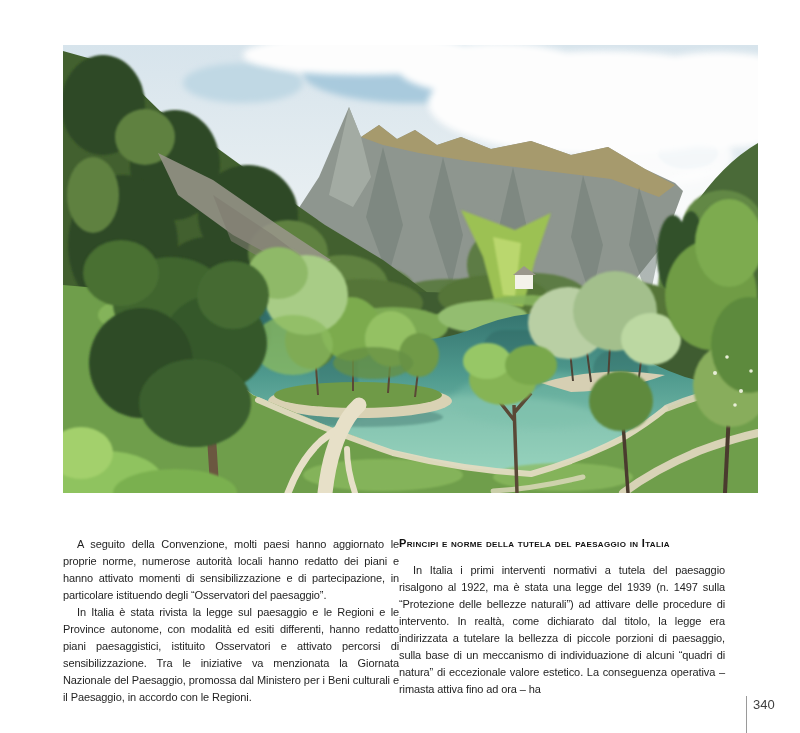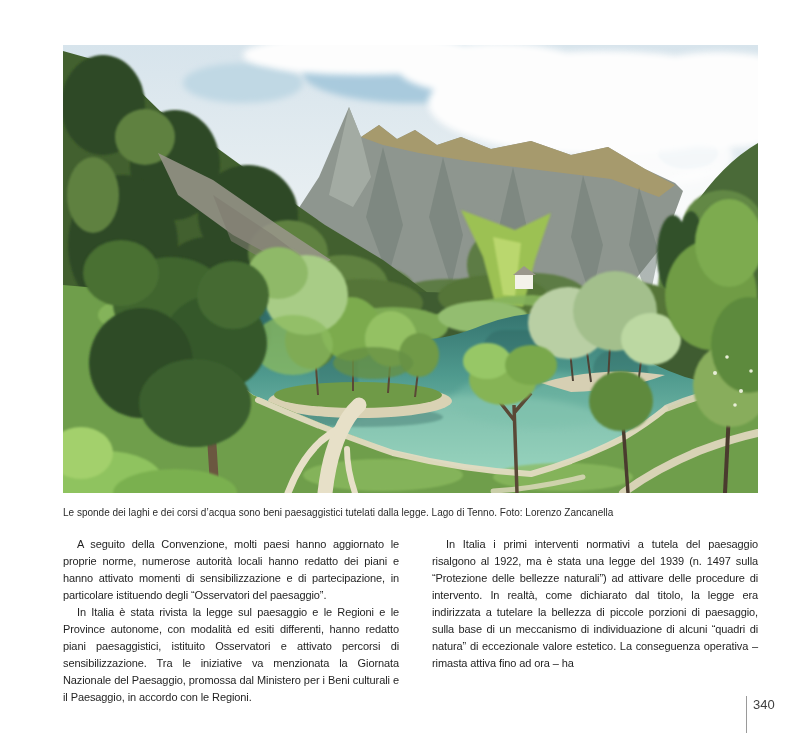--- a/index.html
+++ b/index.html
@@ -6,21 +6,21 @@
   body{width:800px;height:733px;font-family:"Liberation Sans",sans-serif;}
   .page{position:relative;width:800px;height:733px;background:#ffffff;overflow:hidden;}
 
   .photo{position:absolute;left:63px;top:45px;width:695px;height:448px;overflow:hidden;}
   .photo svg{display:block;width:695px;height:448px;}
 
   .caption{position:absolute;left:63px;top:506px;width:695px;
            font-size:10px;line-height:13px;color:#2b2b2b;}
 
   .cols{position:absolute;left:63px;top:536px;width:695px;display:flex;}
-  .col-left{width:336px;margin-right:33px;}
+  .col-left{width:336px;}
   .col-right{width:326px;}
   .cols p{margin:0;font-size:11px;line-height:17px;text-align:justify;
           color:#1f1f1f;text-indent:14px;letter-spacing:-0.1px;}
   .section-heading{margin:1px 0 13px 0;font-size:11px;font-weight:bold;
           font-variant:small-caps;letter-spacing:0.35px;color:#101010;}
 
   .pageno-rule{position:absolute;left:746px;top:696px;width:1px;height:37px;background:#9a9a9a;}
   .pageno{position:absolute;left:753px;top:697px;font-size:13px;color:#3f3f3f;}
 </style>
 </head>
@@ -253,28 +253,28 @@
           <circle cx="652" cy="328" r="2"></circle>
             <circle cx="678" cy="346" r="2"></circle>
           <circle cx="664" cy="312" r="1.8"></circle>
             <circle cx="688" cy="326" r="1.8"></circle>
           <circle cx="672" cy="360" r="1.8"></circle>
         </g>
       </g>
     </svg>
   </figure>
 
-  <div class="caption">Le sponde dei laghi e dei corsi d’acqua sono beni paesaggistici tutelati dalla legge. Lago di Tenno. Foto: Lorenzo Zancanella</div>
 
   <div class="cols">
     <div class="col-left">
       <p>A seguito della Convenzione, molti paesi hanno aggiornato le proprie norme, numerose autorità locali hanno redatto dei piani e hanno attivato momenti di sensibilizzazione e di partecipazione, in particolare istituendo degli “Osservatori del paesaggio”.</p>
       <p>In Italia è stata rivista la legge sul paesaggio e le Regioni e le Province autonome, con modalità ed esiti differenti, hanno redatto piani paesaggistici, istituito Osservatori e attivato percorsi di sensibilizzazione. Tra le iniziative va menzionata la Giornata Nazionale del Paesaggio, promossa dal Ministero per i Beni culturali e il Paesaggio, in accordo con le Regioni.</p>
     </div>
     <div class="col-right">
+      <h2 class="section-heading">Principi e norme della tutela del paesaggio in Italia</h2>
       <p>In Italia i primi interventi normativi a tutela del paesaggio risalgono al 1922, ma è stata una legge del 1939 (n. 1497 sulla “Protezione delle bellezze naturali”) ad attivare delle procedure di intervento. In realtà, come dichiarato dal titolo, la legge era indirizzata a tutelare la bellezza di piccole porzioni di paesaggio, sulla base di un meccanismo di individuazione di alcuni “quadri di natura” di eccezionale valore estetico. La conseguenza operativa – rimasta attiva fino ad ora – ha</p>
     </div>
   </div>
 
   <div class="pageno-rule"></div>
   <div class="pageno">340</div>
 
 </div>
 
 </body></html>

